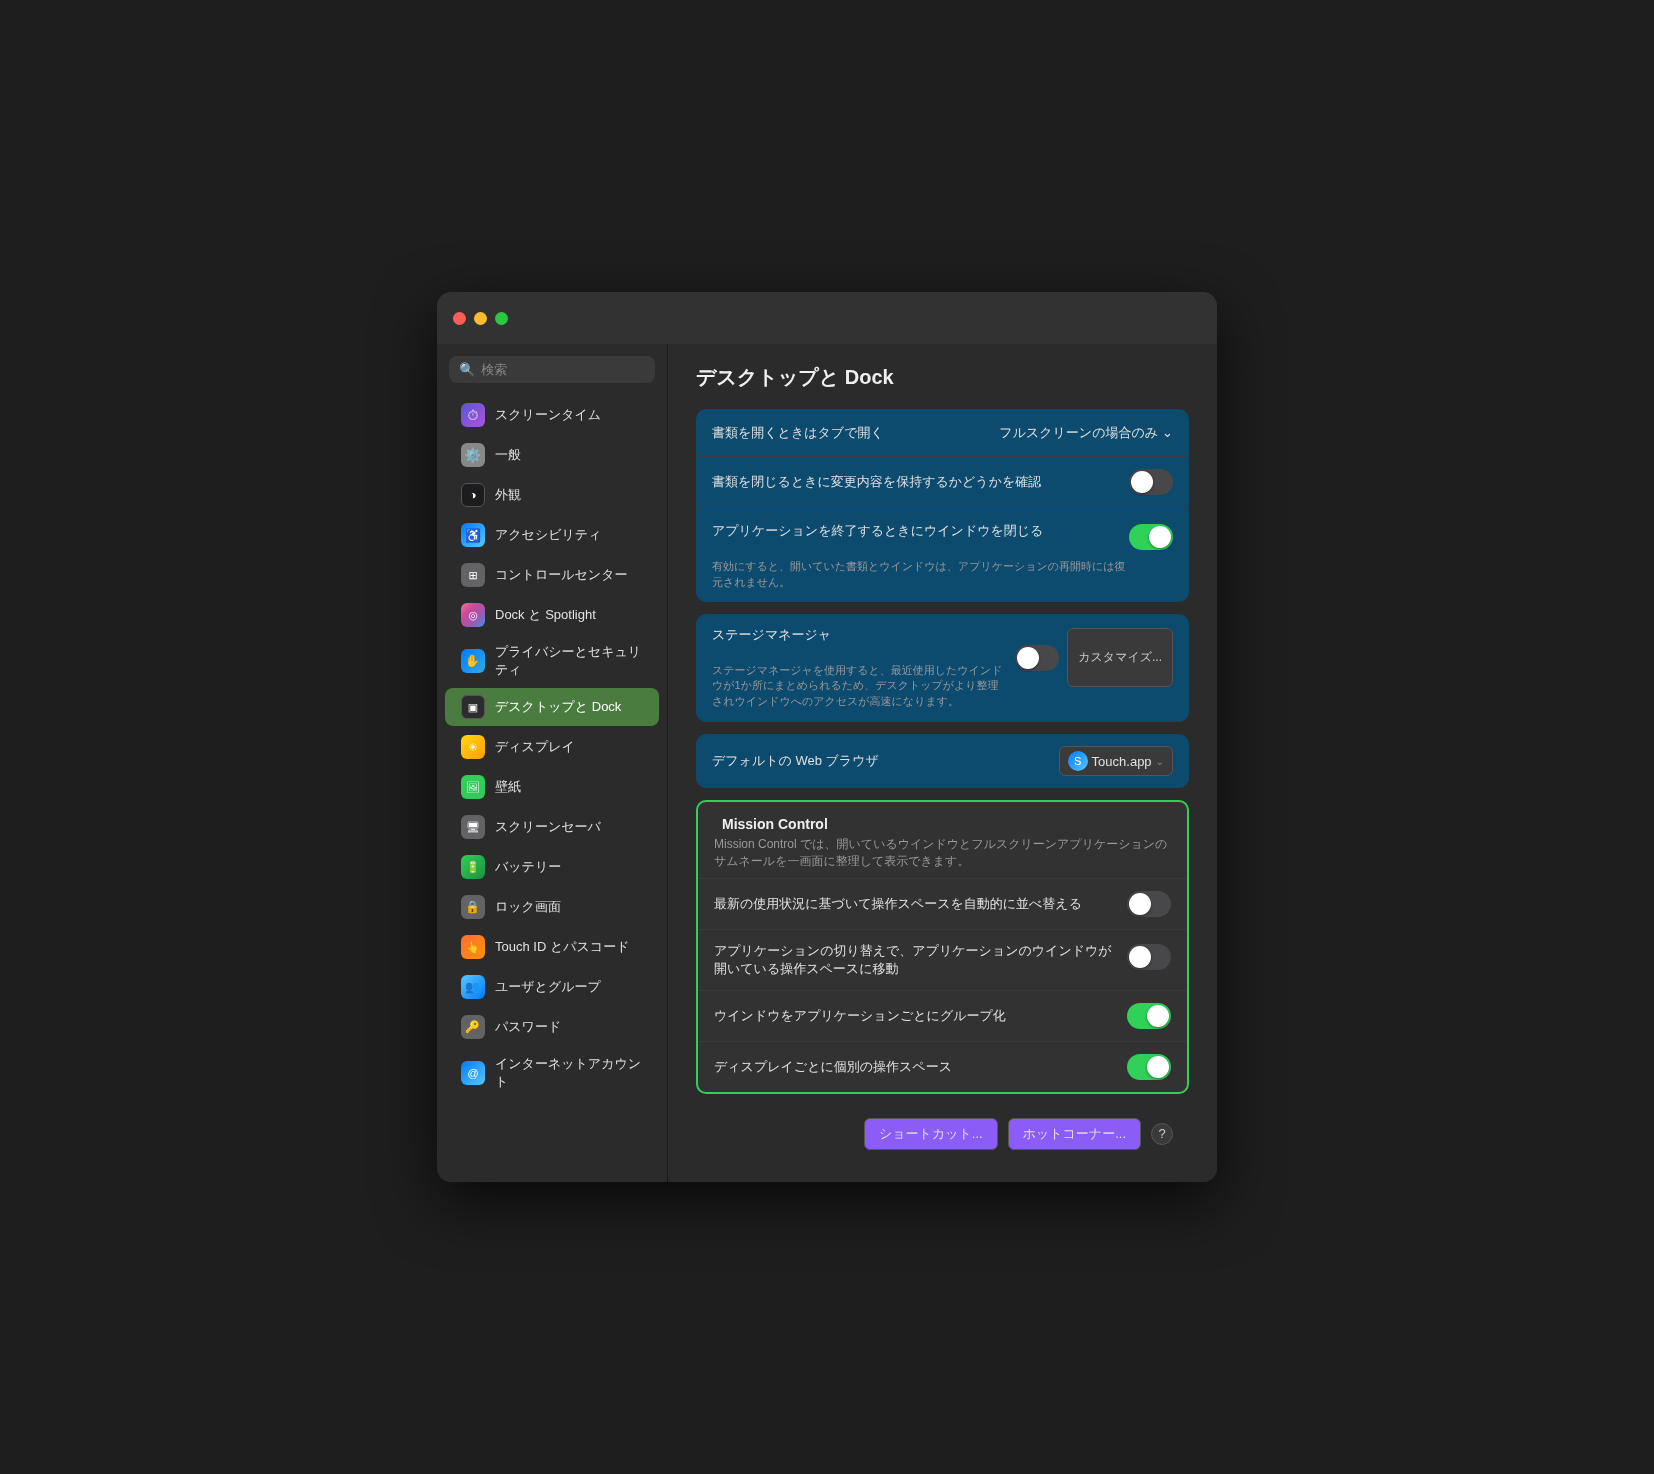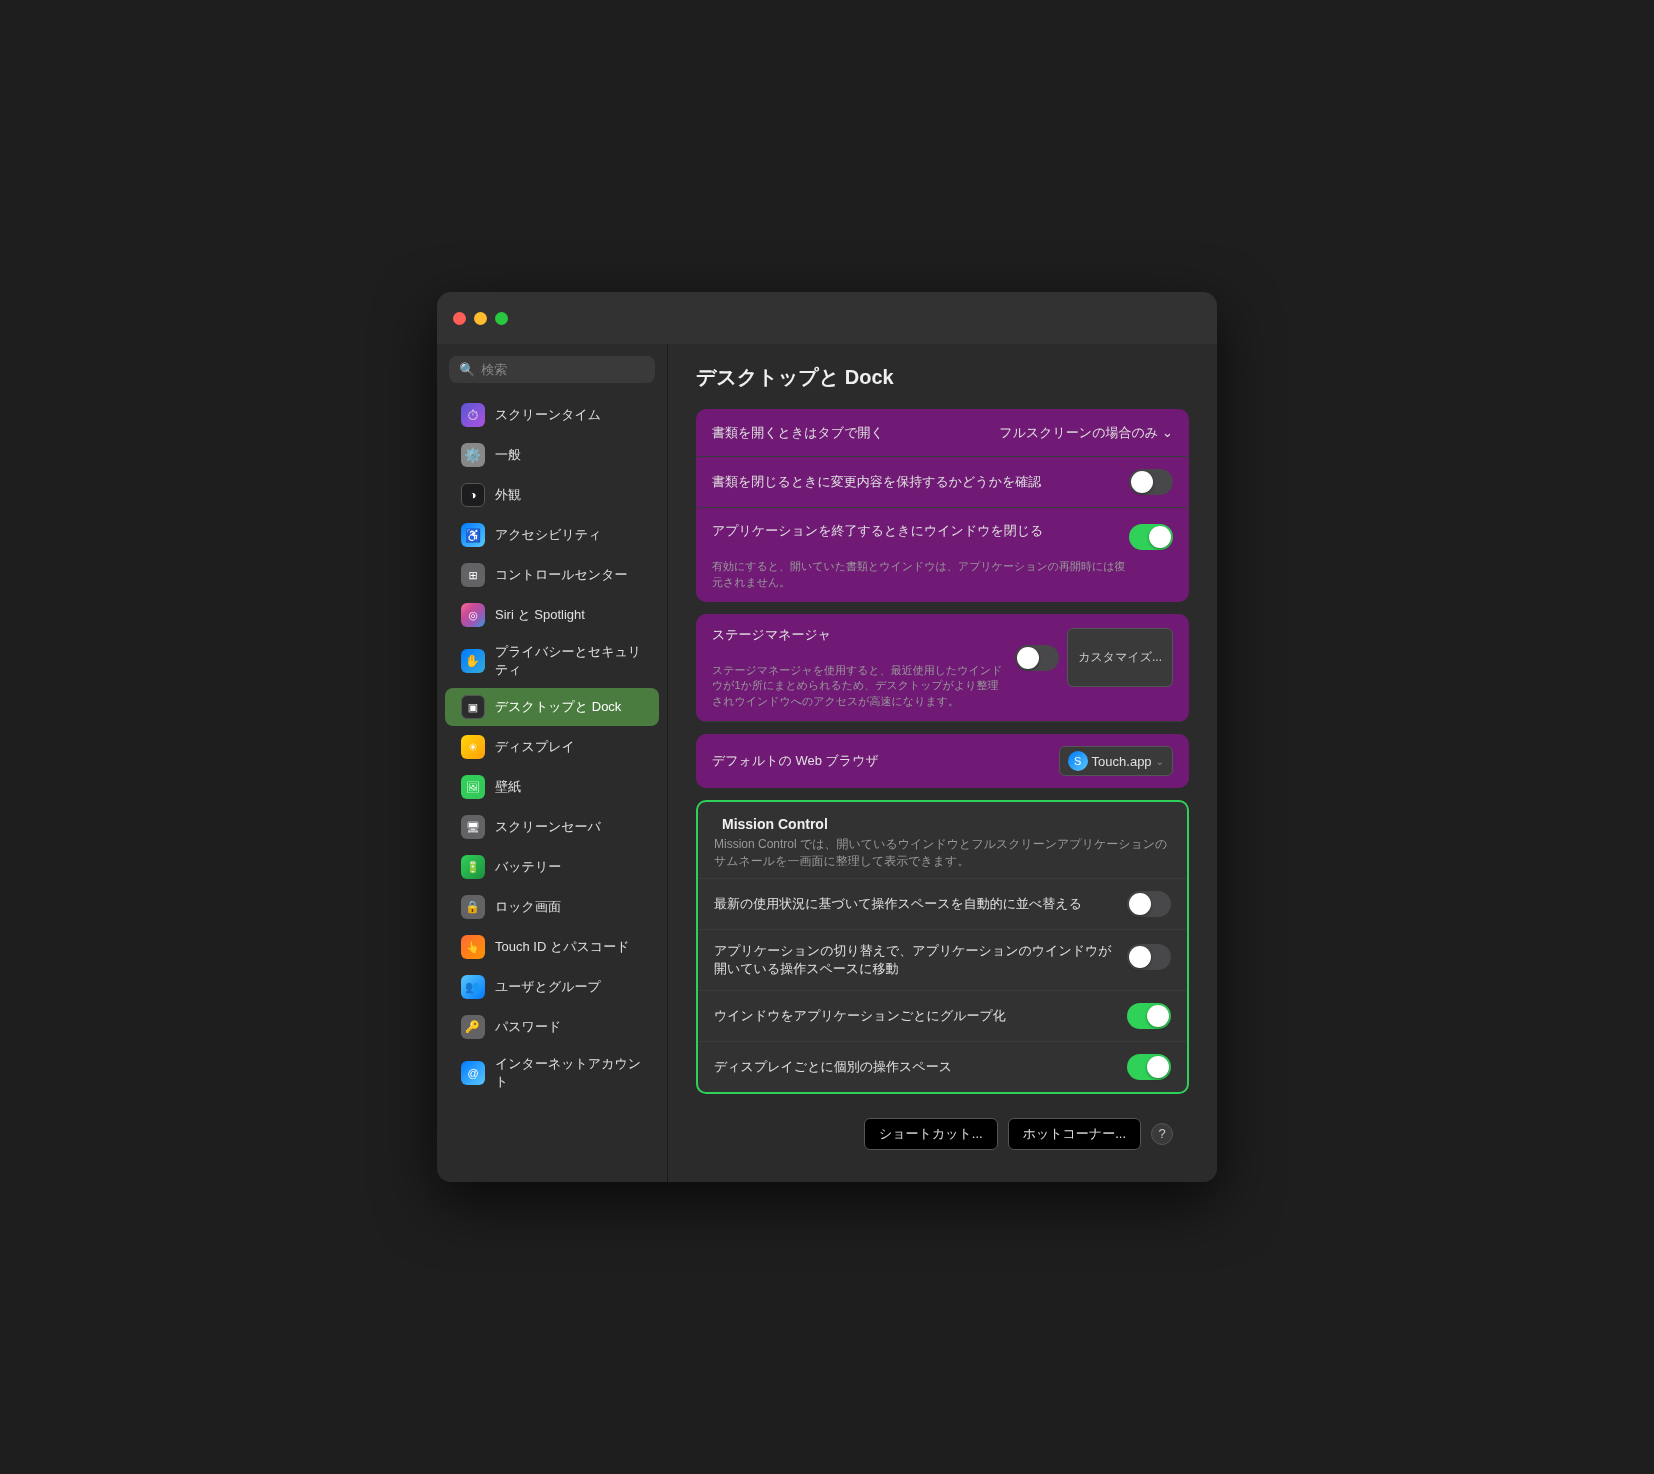--- a/index.html
+++ b/index.html
@@ -127,21 +127,21 @@
       overflow-y: auto;
       border-left: 1px solid #1a1a1a;
     }
     .main-title {
       font-size: 20px;
       font-weight: 600;
       color: #f0f0f0;
       margin-bottom: 18px;
     }
     .settings-section {
-      background: #701a75;
+      background: #0c4a6e;
       border-radius: 10px;
       margin-bottom: 12px;
       overflow: hidden;
     }
     .settings-row {
       display: flex;
       align-items: center;
       justify-content: space-between;
       padding: 12px 16px;
       border-bottom: 1px solid #3a3a3a;
@@ -258,21 +258,21 @@
     
     .bottom-bar {
       display: flex;
       justify-content: flex-end;
       align-items: center;
       padding: 12px 16px;
       gap: 10px;
       background: #2b2b2b;
     }
     .bottom-btn {
-      background: #000000;
+      background: #8b5cf6;
       border: 1px solid #555;
       border-radius: 6px;
       color: #e0e0e0;
       font-size: 13px;
       padding: 6px 14px;
       cursor: pointer;
     }
     .help-btn {
       width: 22px;
       height: 22px;
@@ -336,21 +336,21 @@
       <div class="sidebar-item">
         <div class="sidebar-icon icon-accessibility" style="color:#fff;font-size:13px;">♿</div>
         <span>アクセシビリティ</span>
       </div>
       <div class="sidebar-item">
         <div class="sidebar-icon icon-controlcenter" style="color:#fff;font-size:11px;">⊞</div>
         <span>コントロールセンター</span>
       </div>
       <div class="sidebar-item">
         <div class="sidebar-icon icon-siri" style="color:#fff;font-size:11px;">◎</div>
-        <span>Siri と Spotlight</span>
+        <span>Dock と Spotlight</span>
       </div>
       <div class="sidebar-item">
         <div class="sidebar-icon icon-privacy" style="color:#fff;font-size:12px;">✋</div>
         <span>プライバシーとセキュリティ</span>
       </div>
       <div class="sidebar-item active">
         <div class="sidebar-icon icon-desktop" style="color:#fff;font-size:11px;">▣</div>
         <span>デスクトップと Dock</span>
       </div>
       <div class="sidebar-item">

